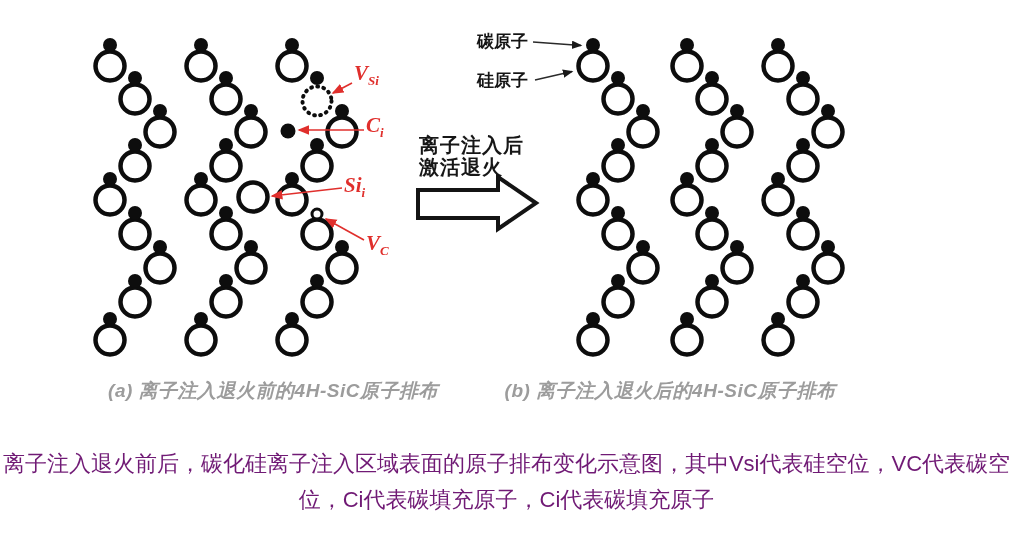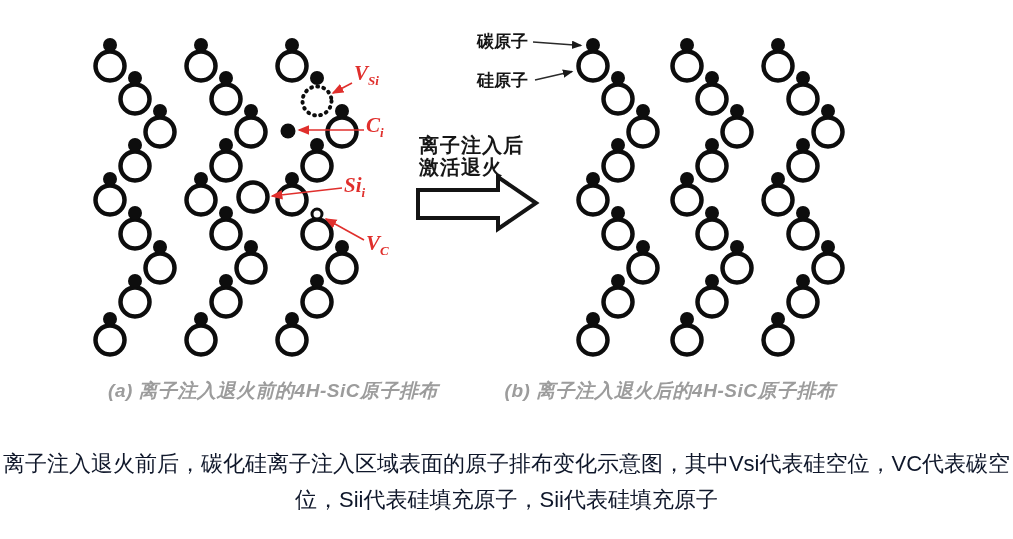--- a/index.html
+++ b/index.html
@@ -6,21 +6,21 @@
   .stage{position:relative;width:1013px;height:539px;background:#ffffff;overflow:hidden;
          font-family:"Liberation Sans","DejaVu Sans",sans-serif;}
   svg text{font-family:"Liberation Sans","DejaVu Sans",sans-serif;}
   .legend-label{font-size:17px;font-weight:bold;fill:#141414;}
   .trans-label{font-size:20px;font-weight:bold;fill:#161616;letter-spacing:1px;}
   .defect-label{font-size:21px;font-weight:bold;font-style:italic;
                 font-family:"Liberation Serif","DejaVu Serif",serif;fill:#e02f2c;}
   .defect-sub{font-size:13px;}
   .panel-caption{font-size:19px;font-weight:bold;font-style:italic;fill:#9c9c9c;letter-spacing:0.5px;}
   .bottom-caption{position:absolute;left:0;top:446px;width:1013px;text-align:center;
-                  font-size:22px;line-height:36px;color:#0f172a;}
+                  font-size:22px;line-height:36px;color:#701a75;}
 </style>
 </head>
 <body>
 
 <div class="stage">
 
   <svg width="1013" height="430" viewBox="0 0 1013 430">
     <defs>
       <marker id="redhead" markerWidth="9" markerHeight="8" refX="6.5" refY="3" orient="auto">
         <path d="M0,0 L7.5,3 L0,6 z" fill="#e02f2c"></path>
@@ -281,16 +281,16 @@
       <text x="419" y="174" class="trans-label">激活退火</text>
       <polygon points="418,190 498,190 498,177 536,203 498,229 498,218 418,218" fill="#ffffff" stroke="#141414" stroke-width="4" stroke-linejoin="miter"></polygon>
     </g>
 
     <text x="273" y="397" text-anchor="middle" class="panel-caption">(a) 离子注入退火前的4H-SiC原子排布</text>
     <text x="670" y="397" text-anchor="middle" class="panel-caption">(b) 离子注入退火后的4H-SiC原子排布</text>
   </svg>
 
   <div class="bottom-caption">
     <div>离子注入退火前后，碳化硅离子注入区域表面的原子排布变化示意图，其中Vsi代表硅空位，VC代表碳空</div>
-    <div>位，Sii代表硅填充原子，Sii代表硅填充原子</div>
+    <div>位，Ci代表碳填充原子，Ci代表碳填充原子</div>
   </div>
 
 </div>
 
 </body></html>

